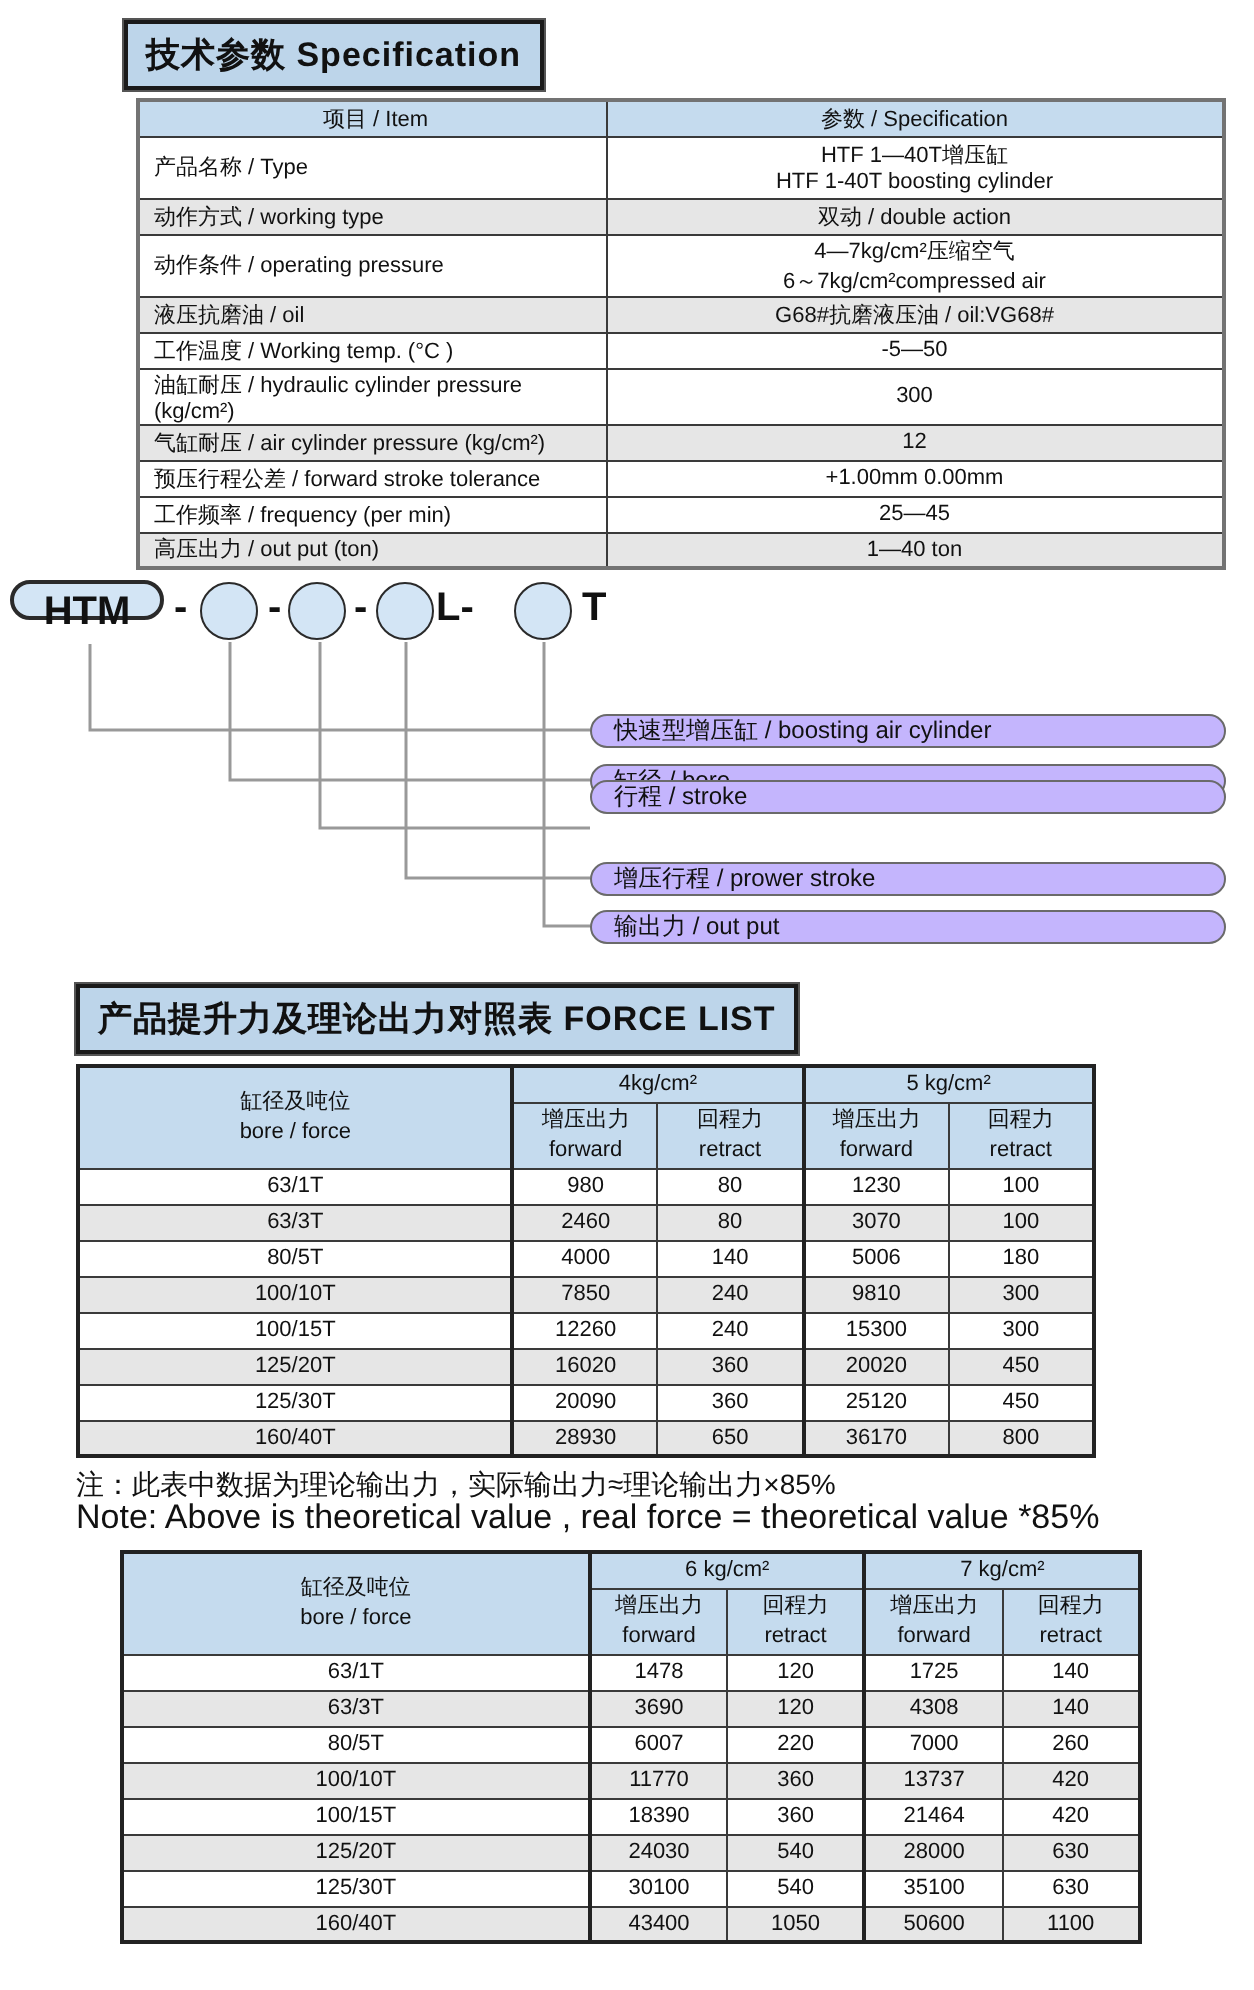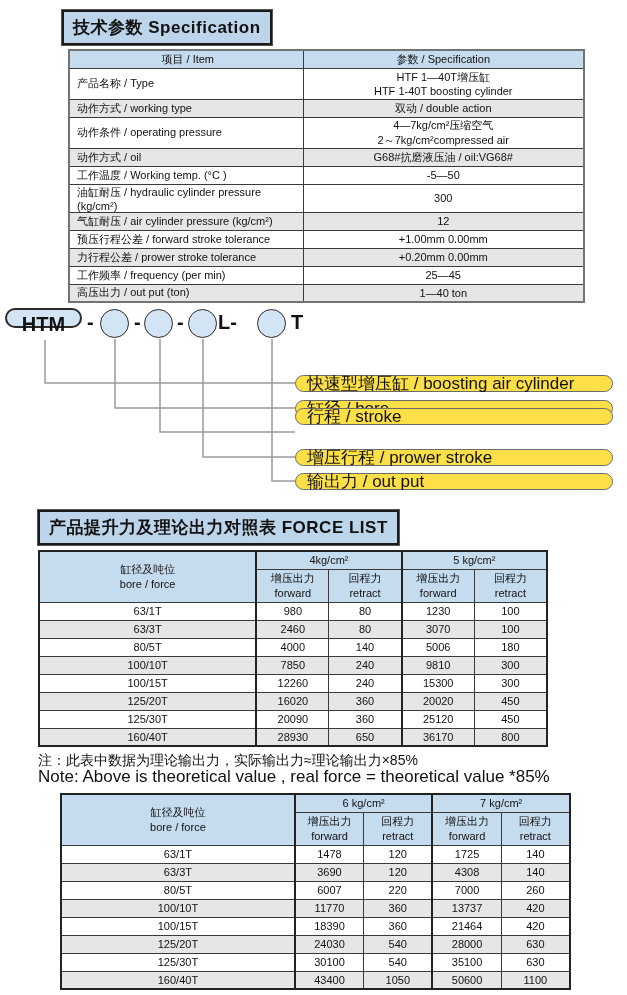--- a/index.html
+++ b/index.html
@@ -24,21 +24,21 @@
   }
   #spec-title-wrap { margin: 10px 0 0 62px; }
   #force-title-wrap { margin: 7px 0 0 38px; }
 
   table { border-collapse: collapse; font-size: 11px; table-layout: fixed; }
   td, th { border: 1px solid #3a3a3a; padding: 0 4px; font-weight: normal; }
 
   
   #spec-table { margin: 4px 0 0 68px; width: 515px; border: 2px solid #737373; }
   #spec-table td.item-cell { width: 234px; text-align: left; padding-left: 7px; }
-  #spec-table td.value-cell { width: 281px; text-align: center; }
+  #spec-table td.value-cell { width: 309px; text-align: center; }
   #spec-table tr.h-single td { height: 18px; }
   #spec-table tr.h-double td { height: 31px; }
   #spec-table tr.head td {
     background: #c5dbee; text-align: center; height: 18px;
   }
   #spec-table tr.gray td { background: #e6e6e6; }
 
   
   #model-diagram { position: relative; height: 195px; margin-top: 5px; }
   #model-diagram svg { position: absolute; left: 0; top: 0; }
@@ -58,24 +58,24 @@
     border: 1.5px solid #2a2a2a;
     border-radius: 50%;
   }
   .code-sep {
     position: absolute; top: 3px;
     font-size: 20px; font-weight: bold;
   }
   .code-label {
     position: absolute; left: 295px;
     width: 318px; height: 17px;
-    background: #fde047;
+    background: #c4b5fd;
     border: 1px solid #6a6a6a;
     border-radius: 9px;
-    font-size: 17px; line-height: 15px;
+    font-size: 12px; line-height: 15px;
     padding-left: 11px;
   }
 
   
   .force-table { border: 2px solid #222; }
   .force-table td { text-align: center; height: 18px; }
   .force-table td.hdr { background: #c5dbee; }
   .force-table tr.gray td { background: #e6e6e6; }
   .force-table td.bore-hdr { line-height: 1.35; }
   .force-table td.sub-hdr { height: 33px; line-height: 1.3; }
@@ -113,46 +113,42 @@
       </td>
     </tr>
     <tr class="h-single gray">
       <td class="item-cell">动作方式 / working type</td>
       <td class="value-cell">双动 / double action</td>
     </tr>
     <tr class="h-double">
       <td class="item-cell">动作条件 / operating pressure</td>
       <td class="value-cell">
         <div>4—7kg/cm²压缩空气</div>
-        <div>2～7kg/cm²compressed air</div>
+        <div>6～7kg/cm²compressed air</div>
       </td>
     </tr>
     <tr class="h-single gray">
-      <td class="item-cell">动作方式 / oil</td>
+      <td class="item-cell">液压抗磨油 / oil</td>
       <td class="value-cell">G68#抗磨液压油 / oil:VG68#</td>
     </tr>
     <tr class="h-single">
       <td class="item-cell">工作温度 / Working temp. (°C )</td>
       <td class="value-cell">-5—50</td>
     </tr>
     <tr class="h-single">
       <td class="item-cell">油缸耐压 / hydraulic cylinder pressure (kg/cm²)</td>
       <td class="value-cell">300</td>
     </tr>
     <tr class="h-single gray">
       <td class="item-cell">气缸耐压 / air cylinder pressure (kg/cm²)</td>
       <td class="value-cell">12</td>
     </tr>
     <tr class="h-single">
       <td class="item-cell">预压行程公差 / forward stroke tolerance</td>
       <td class="value-cell">+1.00mm 0.00mm</td>
-    </tr>
-    <tr class="h-single gray">
-      <td class="item-cell">力行程公差 / prower stroke tolerance</td>
-      <td class="value-cell">+0.20mm  0.00mm</td>
     </tr>
     <tr class="h-single">
       <td class="item-cell">工作频率 / frequency (per min)</td>
       <td class="value-cell">25—45</td>
     </tr>
     <tr class="h-single gray">
       <td class="item-cell">高压出力 / out put (ton)</td>
       <td class="value-cell">1—40 ton</td>
     </tr>
   </tbody>

